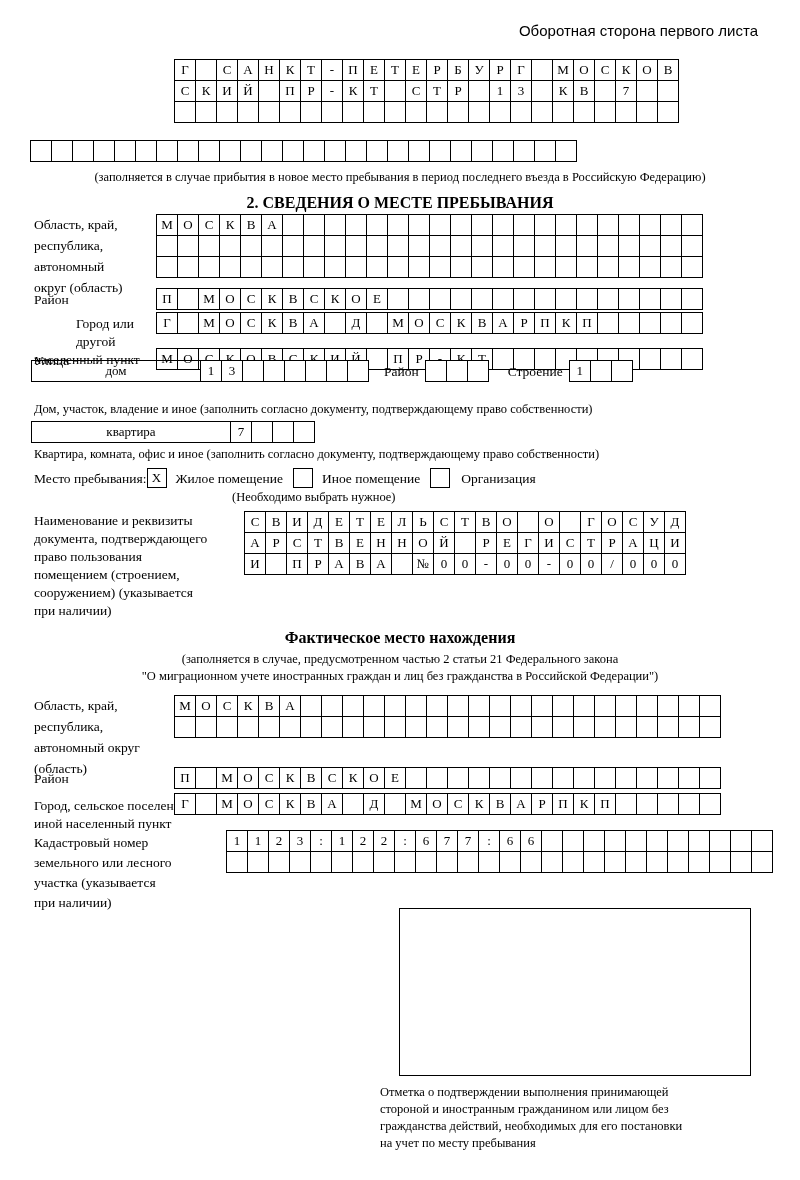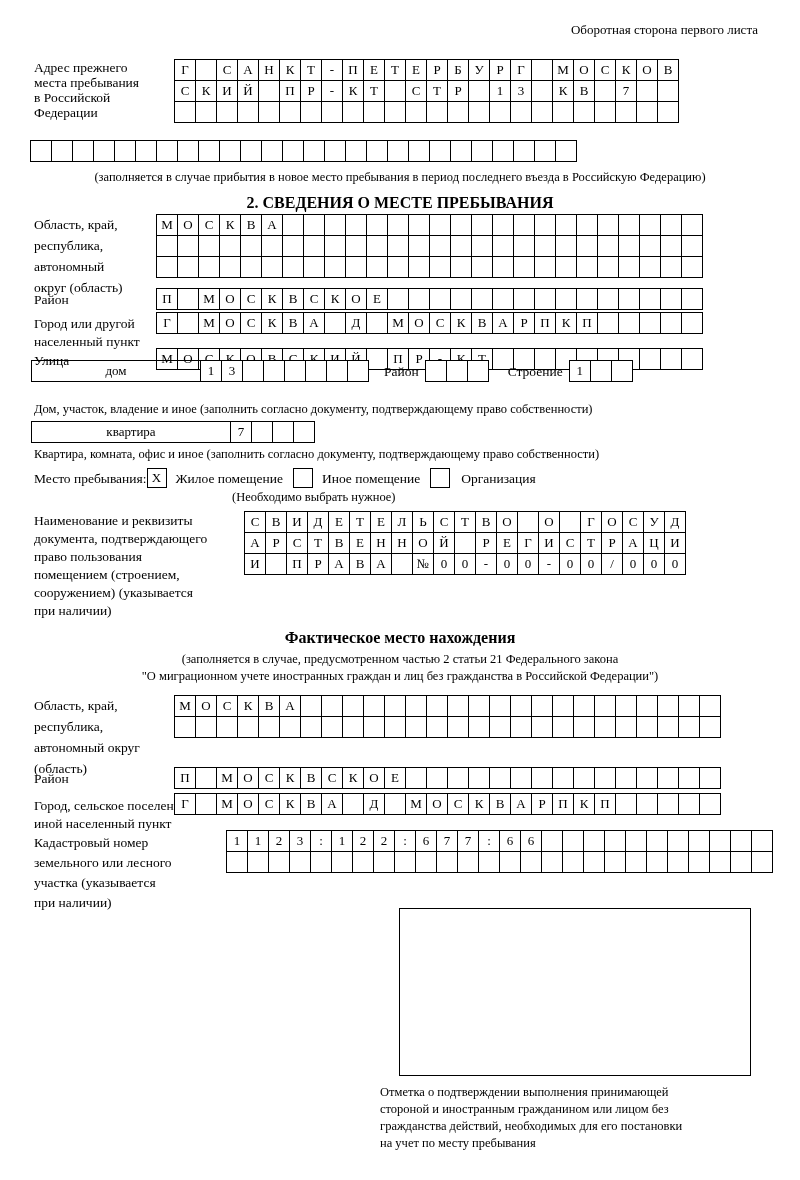--- a/index.html
+++ b/index.html
@@ -14,22 +14,22 @@
   }
   .page {
     position: relative;
     width: 800px;
     height: 1180px;
     padding: 0;
   }
   .hdr-right {
     position: absolute;
     top: 22px; right: 42px;
-    font-size: 13px;
-    font-family: Liberation Serif, serif;
+    font-size: 15px;
+    font-family: Liberation Sans, sans-serif;
   }
   .lbl { font-size: 13.5px; line-height: 15px; }
   .boxes { display: flex; }
   .bx {
     width: 22px; height: 22px;
     border: 1px solid #000;
     margin-right: -1px;
     display: flex; align-items: center; justify-content: center;
     font-size: 13px;
     font-family: "Liberation Serif", serif;
@@ -50,26 +50,20 @@
     border: 1px solid #000;
   }
 </style>
 </head>
 <body>
 
 <div class="page">
 
   <div class="hdr-right">Оборотная сторона первого листа</div>
 
-  <div style="position:absolute; top:60px; left:34px; width:140px;">
-    <div class="lbl">Адрес прежнего</div>
-    <div class="lbl">места пребывания</div>
-    <div class="lbl">в Российской</div>
-    <div class="lbl">Федерации</div>
-  </div>
 
   <div id="prevRows" style="position:absolute; top:59px; left:174px;">
       <div class="bx-line">
         <div class="bx">Г</div>
         <div class="bx"></div>
         <div class="bx">С</div>
         <div class="bx">А</div>
         <div class="bx">Н</div>
         <div class="bx">К</div>
         <div class="bx">Т</div>
@@ -298,21 +292,21 @@
         <div class="bx"></div>
         <div class="bx"></div>
         <div class="bx"></div>
         <div class="bx"></div>
         <div class="bx"></div>
         <div class="bx"></div>
       </div>
     </div>
 
   <div style="position:absolute; top:315px; left:34px; width:130px;">
-    <div class="lbl" style="line-height:18px;">Город или другой</div>
+    <div class="lbl" style="line-height:18px;margin-left:42px;">Город или другой</div>
     <div class="lbl" style="line-height:18px;">населенный пункт</div>
   </div>
   <div id="cityRow" style="position:absolute; top:312px; left:156px;">
       <div class="bx-line">
         <div class="bx">Г</div>
         <div class="bx"></div>
         <div class="bx">М</div>
         <div class="bx">О</div>
         <div class="bx">С</div>
         <div class="bx">К</div>

